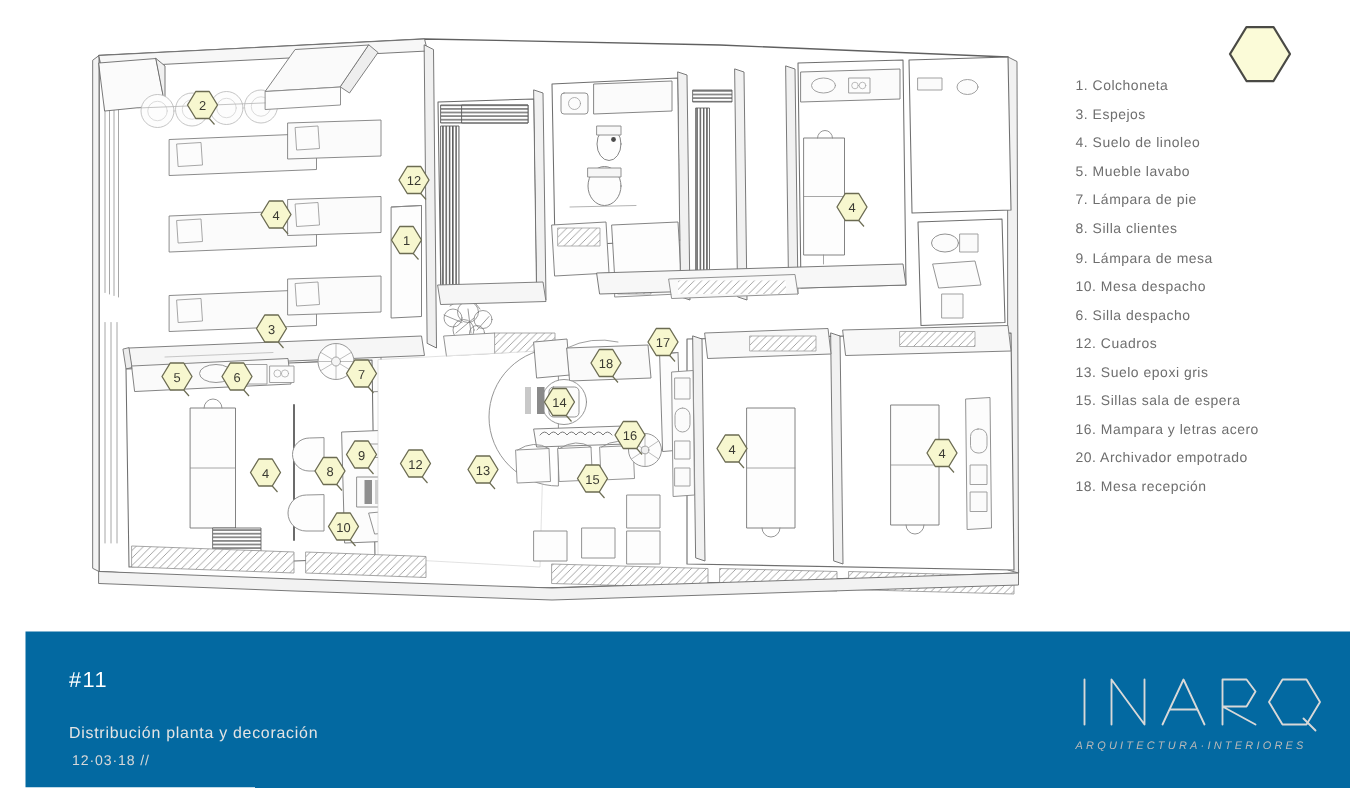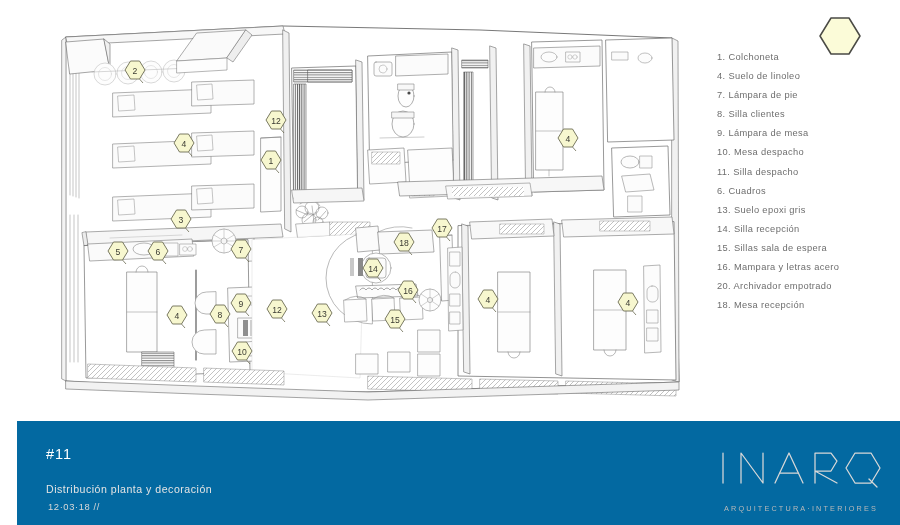--- a/index.html
+++ b/index.html
@@ -102,24 +102,24 @@
   #logo {
     position: absolute;
     right: 32px; top: 26px;
     width: 168px; height: 62px;
   }
   #logo-mark { display: block; width: 168px; height: 42px; }
   #logo-sub {
     font-size: 7.3px;
     letter-spacing: 2.15px;
     color: #b9b9b9;
-    text-align: center;
-    margin-top: 15px;
+    margin-top: 3px;
     white-space: nowrap;
     font-weight: 400;
+    font-style: italic;
   }
 </style>
 </head>
 <body>
 
 <div id="slide">
 
   <div id="plan-wrap">
     <svg id="plan-svg" viewBox="0 0 700 415">
       <defs>
@@ -472,21 +472,21 @@
             <text class="mk-num" x="11" y="10.5">18</text>
           </svg>
         </div>
         <div class="marker" style="left: 373px; top: 268px;">
           <svg viewBox="0 0 22 20">
             <polygon points="6.5,1 15.5,1 21,10 15.5,19 6.5,19 1,10" fill="#f7f7cf" stroke="#6b6b52" stroke-width="0.9" stroke-linejoin="round"></polygon>
             <line x1="15.5" y1="19" x2="19" y2="23" stroke="#6b6b52" stroke-width="0.8"></line>
             <text class="mk-num" x="11" y="10.5">14</text>
           </svg>
         </div>
-        <div class="marker" style="left: 408px; top: 290px; text-align: center;">
+        <div class="marker" style="left: 420px; top: 290px; text-align: center;">
           <svg viewBox="0 0 22 20">
             <polygon points="6.5,1 15.5,1 21,10 15.5,19 6.5,19 1,10" fill="#f7f7cf" stroke="#6b6b52" stroke-width="0.9" stroke-linejoin="round"></polygon>
             <line x1="15.5" y1="19" x2="19" y2="23" stroke="#6b6b52" stroke-width="0.8"></line>
             <text class="mk-num" x="11" y="10.5">16</text>
           </svg>
         </div>
         <div class="marker" style="left: 241px; top: 303px;">
           <svg viewBox="0 0 22 20">
             <polygon points="6.5,1 15.5,1 21,10 15.5,19 6.5,19 1,10" fill="#f7f7cf" stroke="#6b6b52" stroke-width="0.9" stroke-linejoin="round"></polygon>
             <line x1="15.5" y1="19" x2="19" y2="23" stroke="#6b6b52" stroke-width="0.8"></line>
@@ -507,21 +507,21 @@
             <text class="mk-num" x="11" y="10.5">12</text>
           </svg>
         </div>
         <div class="marker" style="left: 262px; top: 327px; padding-left: 48px;">
           <svg viewBox="0 0 22 20">
             <polygon points="6.5,1 15.5,1 21,10 15.5,19 6.5,19 1,10" fill="#f7f7cf" stroke="#6b6b52" stroke-width="0.9" stroke-linejoin="round"></polygon>
             <line x1="15.5" y1="19" x2="19" y2="23" stroke="#6b6b52" stroke-width="0.8"></line>
             <text class="mk-num" x="11" y="10.5">11</text>
           </svg>
         </div>
-        <div class="marker" style="left: 242px; top: 351px; text-align: center;">
+        <div class="marker" style="left: 229px; top: 351px; text-align: center;">
           <svg viewBox="0 0 22 20">
             <polygon points="6.5,1 15.5,1 21,10 15.5,19 6.5,19 1,10" fill="#f7f7cf" stroke="#6b6b52" stroke-width="0.9" stroke-linejoin="round"></polygon>
             <line x1="15.5" y1="19" x2="19" y2="23" stroke="#6b6b52" stroke-width="0.8"></line>
             <text class="mk-num" x="11" y="10.5">10</text>
           </svg>
         </div>
         <div class="marker" style="left: 177px; top: 315px;">
           <svg viewBox="0 0 22 20">
             <polygon points="6.5,1 15.5,1 21,10 15.5,19 6.5,19 1,10" fill="#f7f7cf" stroke="#6b6b52" stroke-width="0.9" stroke-linejoin="round"></polygon>
             <line x1="15.5" y1="19" x2="19" y2="23" stroke="#6b6b52" stroke-width="0.8"></line>
@@ -560,29 +560,30 @@
   </div>
 
   <div class="hex-badge">
     <svg viewBox="0 0 44 40" aria-hidden="true">
       <polygon points="13,2 31,2 42,20 31,38 13,38 2,20" fill="#fbfbd8" stroke="#4a4a45" stroke-width="1.5" stroke-linejoin="round"></polygon>
     </svg>
   </div>
 
   <div id="legend">
       <div class="legend-item">1. Colchoneta</div>
+      <div class="legend-item">3. Espejos</div>
       <div class="legend-item">4. Suelo de linoleo</div>
+      <div class="legend-item">5. Mueble lavabo</div>
       <div class="legend-item">7. Lámpara de pie</div>
       <div class="legend-item">8. Silla clientes</div>
       <div class="legend-item">9. Lámpara de mesa</div>
       <div class="legend-item">10. Mesa despacho</div>
-      <div class="legend-item">11. Silla despacho</div>
-      <div class="legend-item">6. Cuadros</div>
+      <div class="legend-item">6. Silla despacho</div>
+      <div class="legend-item">12. Cuadros</div>
       <div class="legend-item">13. Suelo epoxi gris</div>
-      <div class="legend-item">14. Silla recepción</div>
       <div class="legend-item">15. Sillas sala de espera</div>
       <div class="legend-item">16. Mampara y letras acero</div>
       <div class="legend-item">20. Archivador empotrado</div>
       <div class="legend-item">18. Mesa recepción</div>
     </div>
 
   <div id="footer">
     <div id="footer-text">
       <div id="slide-num">#11</div>
       <div id="slide-title">Distribución planta y decoración</div>

